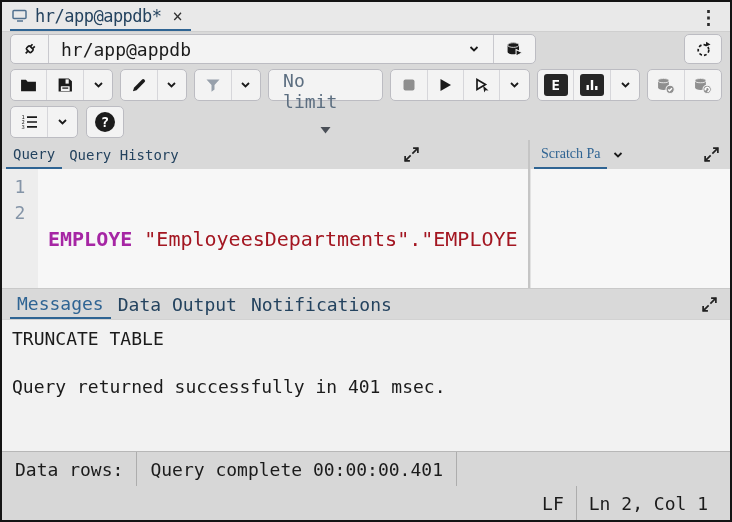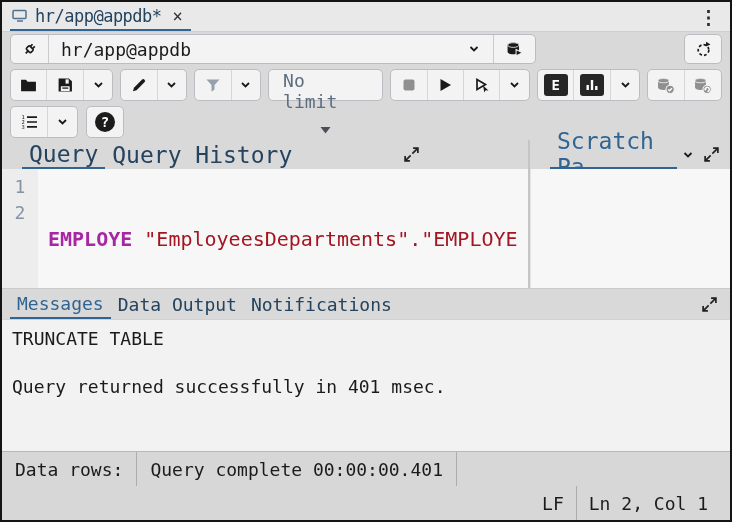--- a/index.html
+++ b/index.html
@@ -40,22 +40,22 @@
              background:#f3f3f3;padding:0 14px;font-size:18px;color:#5c6e80;flex-direction:column;}
   .dark-badge{width:24px;height:22px;background:#262626;border-radius:3px;display:flex;
               align-items:center;justify-content:center;color:#fff;font-size:14px;font-weight:bold;}
   .help-btn{width:38px;height:32px;border:1px solid #bcbcc2;border-radius:5px;background:#f3f3f3;
             display:flex;align-items:center;justify-content:center;}
   .help-circle{width:20px;height:20px;border-radius:50%;background:#1c1c1c;color:#fff;font-size:14px;
                font-weight:bold;display:flex;align-items:center;justify-content:center;}
   
   .editors{height:149px;flex:0 0 149px;display:flex;border-bottom:1px solid #c9c9c9;}
   .query-panel{width:528px;flex:0 0 528px;display:flex;flex-direction:column;border-right:2px solid #c5c5c5;}
-  .scratch-panel{flex:1;display:flex;flex-direction:column;}
-  .panel-tabs{height:29px;flex:0 0 29px;display:flex;align-items:stretch;padding-left:20px;font-size:23px;}
+  .scratch-panel{flex:1;display:flex;flex-direction:column;font-family:Liberation Serif, serif;}
+  .panel-tabs{height:29px;flex:0 0 29px;display:flex;align-items:stretch;padding-left:4px;font-size:14px;}
   .ptab{display:flex;align-items:center;padding:0 7px;color:#24435f;}
   .ptab.active{border-bottom:2px solid #2f6493;}
   .ptab.blue{color:#2f6493;}
   .expand-btn{display:flex;align-items:center;padding:0 4px;}
   .chev-btn{display:flex;align-items:center;padding:0 4px;}
   .editor{flex:1;display:flex;background:#f7f7f7;overflow:hidden;}
   .gutter{width:36px;flex:0 0 36px;background:#ededed;color:#8494a7;font-size:18px;line-height:26px;
           text-align:center;padding-top:5px;}
   .code{flex:1;padding:5px 0 0 10px;font-size:20px;line-height:26px;white-space:pre;overflow:hidden;}
   .kw{color:#a626a4;font-weight:bold;}

